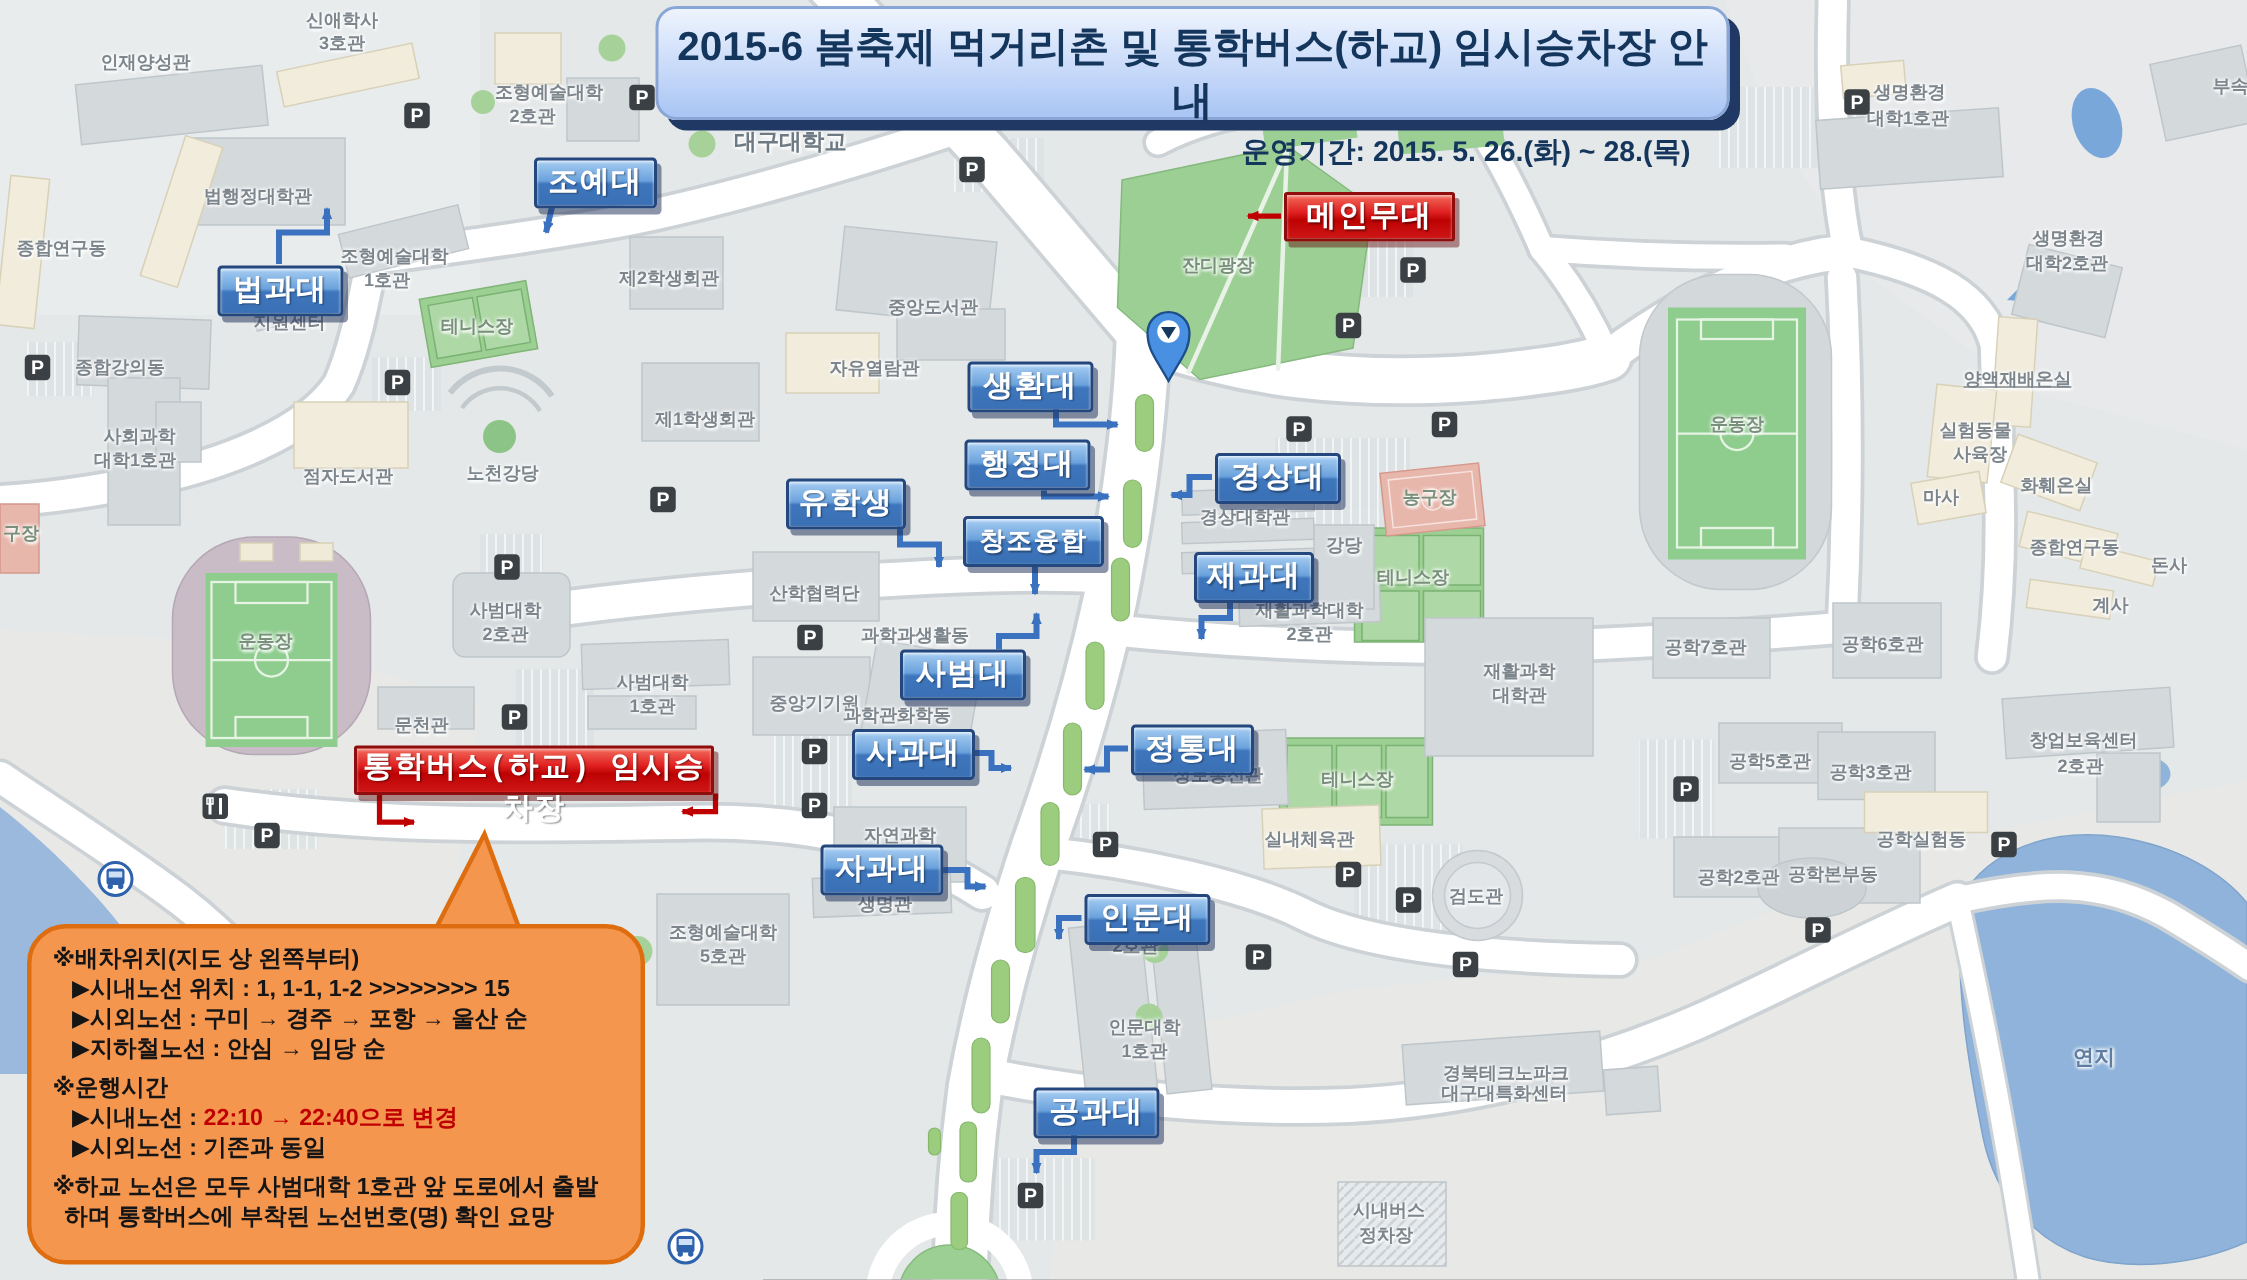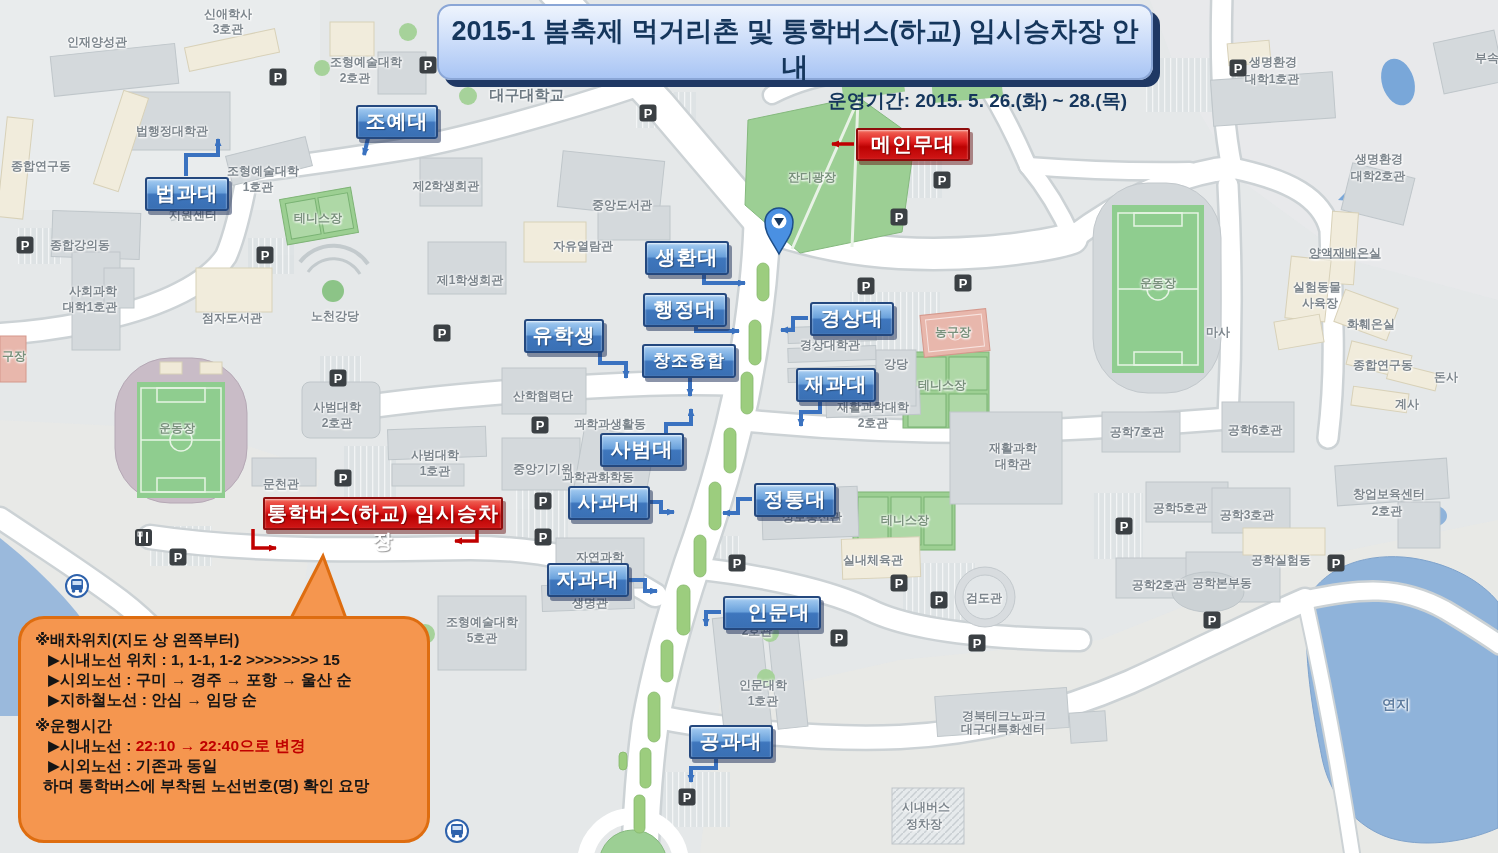--- a/index.html
+++ b/index.html
@@ -432,21 +432,21 @@
       <span class="mname" style="left: 1159px; top: 585px;">공학2호관</span>
       <span class="mname" style="left: 1222px; top: 583px;">공학본부동</span>
       <span class="mname" style="left: 1273px; top: 62px;">생명환경</span>
       <span class="mname" style="left: 1272px; top: 79px;">대학1호관</span>
       <span class="mname" style="left: 1379px; top: 159px;">생명환경</span>
       <span class="mname" style="left: 1378px; top: 176px;">대학2호관</span>
       <span class="mname" style="left: 1487px; top: 58px;">부속</span>
       <span class="mname" style="left: 1345px; top: 253px; text-decoration: underline;">양액재배온실</span>
       <span class="mname" style="left: 1317px; top: 287px;">실험동물</span>
       <span class="mname" style="left: 1320px; top: 303px;">사육장</span>
-      <span class="mname" style="left: 1218px; top: 332px;">마사</span>
+      <span class="mname" style="left: 1294px; top: 332px;">마사</span>
       <span class="mname" style="left: 1371px; top: 324px;">화훼온실</span>
       <span class="mname" style="left: 1383px; top: 365px;">종합연구동</span>
       <span class="mname" style="left: 1446px; top: 377px;">돈사</span>
       <span class="mname" style="left: 1407px; top: 404px;">계사</span>
       <span class="mname field" style="left: 1158px; top: 283px;">운동장</span>
       <span class="mname water" style="left: 1396px; top: 705px;">연지</span>
     </div>
 
 <div id="picons-layer">
 
@@ -481,42 +481,43 @@
 <div id="bubble">
   <div class="bline">※배차위치(지도 상 왼쪽부터)</div>
   <div class="bline ind">▶시내노선 위치 : 1, 1-1, 1-2 &gt;&gt;&gt;&gt;&gt;&gt;&gt;&gt; 15</div>
   <div class="bline ind">▶시외노선 : 구미 → 경주 → 포항 → 울산 순</div>
   <div class="bline ind">▶지하철노선 : 안심 → 임당 순</div>
   <div class="bline gap">※운행시간</div>
   <div class="bline ind">
     <span>▶시내노선 : </span><span class="red-text">22:10 → 22:40으로 변경</span>
   </div>
   <div class="bline ind">▶시외노선 : 기존과 동일</div>
+  <div class="bline gap">※하교 노선은 모두 사범대학 1호관 앞 도로에서 출발</div>
   <div class="bline" style="padding-left:8px;">하며 통학버스에 부착된 노선번호(명) 확인 요망</div>
 </div>
 
 <div id="labels-layer">
 
 <div class="blue-label" style="left: 356px; top: 105px; width: 78px;">조예대</div>
       <div class="blue-label" style="left: 145px; top: 177px; width: 80px;">법과대</div>
       <div class="blue-label" style="left: 645px; top: 241px; width: 80px;">생환대</div>
       <div class="blue-label" style="left: 643px; top: 293px; width: 80px;">행정대</div>
       <div class="blue-label" style="left: 524px; top: 319px; width: 76px;">유학생</div>
       <div class="blue-label" style="left: 642px; top: 344px; width: 90px; font-size: 17px;">창조융합</div>
       <div class="blue-label" style="left: 810px; top: 302px; width: 80px;">경상대</div>
       <div class="blue-label" style="left: 796px; top: 368px; width: 76px;">재과대</div>
       <div class="blue-label" style="left: 600px; top: 433px; width: 80px;">사범대</div>
       <div class="blue-label" style="left: 568px; top: 486px; width: 78px;">사과대</div>
       <div class="blue-label" style="left: 754px; top: 483px; width: 78px;">정통대</div>
       <div class="blue-label" style="left: 547px; top: 563px; width: 78px;">자과대</div>
-      <div class="blue-label" style="left: 723px; top: 596px; width: 80px; padding-left: 14px;">인문대</div>
+      <div class="blue-label" style="left: 723px; top: 596px; width: 80px;">인문대</div>
       <div class="blue-label" style="left: 689px; top: 725px; width: 80px;">공과대</div>
     </div>
 
 <div class="red-label" style="left:856px;top:128px;width:110px;">메인무대</div>
-<div class="red-label" style="left:263px;top:497px;width:236px;">통학버스(하교) 임시승차장</div>
+<div class="red-label" style="left:236px;top:497px;width:236px;font-family:Liberation Mono, monospace;">통학버스(하교) 임시승차장</div>
 
 <div id="banner">
-  <span class="title">2015-1 봄축제 먹거리촌 및 통학버스(하교) 임시승차장 안내</span>
+  <span class="title">2015-6 봄축제 먹거리촌 및 통학버스(하교) 임시승차장 안내</span>
   <span class="period">운영기간: 2015. 5. 26.(화) ~ 28.(목)</span>
 </div>
 
 </div>
 
 </body></html>

